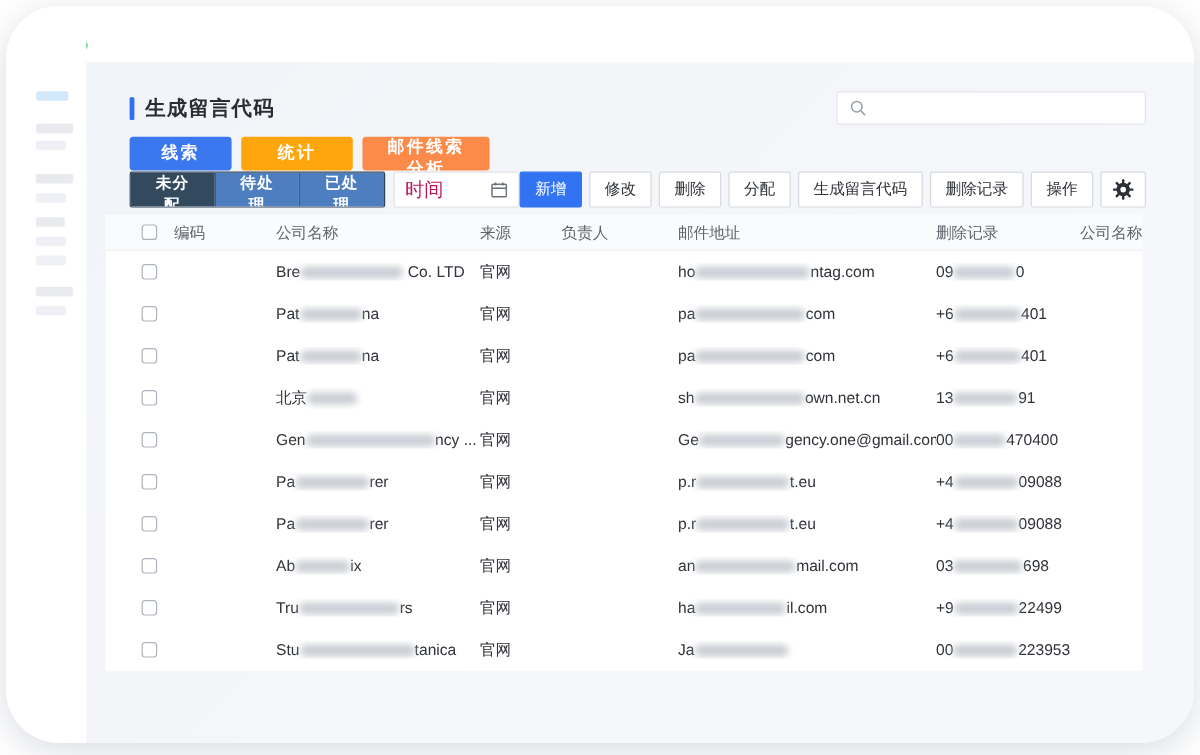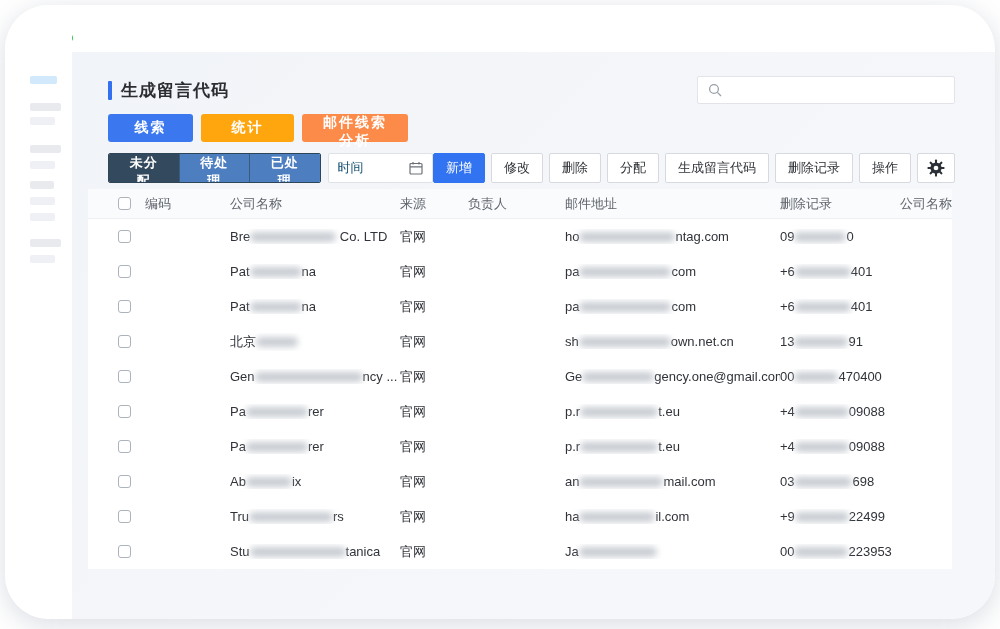--- a/index.html
+++ b/index.html
@@ -30,29 +30,29 @@
     border-radius:2px; display:flex; align-items:center; padding:0 10px; }
   .search input { flex:1; border:0; outline:0; font-size:12.5px; color:#333; background:transparent; }
   .search input::placeholder { color:#9aa0a8; }
   
   .nav-row { display:flex; gap:8px; margin-top:10px; }
   .navbtn { height:28px; border:0; border-radius:3px; color:#fff; font-size:14px;
     font-weight:700; letter-spacing:2px; cursor:pointer; padding:0 16px;
     font-family:inherit; }
   .navbtn.w1{width:85px;} .navbtn.w2{width:92px;} .navbtn.w3{width:93px;} .navbtn.w4{width:106px;}
   
-  .toolbar { display:flex; align-items:center; margin-top:11px; height:30px; }
+  .toolbar { display:flex; align-items:center; margin-top:1px; height:30px; }
   .segmented { display:flex; height:30px; border:1px solid #2e4457; border-radius:2px; overflow:hidden; }
   .seg { height:100%; border:0; color:#fff; font-size:13px; font-weight:700; padding:0 14px;
     background:#4d7ec0; cursor:pointer; font-family:inherit; letter-spacing:1px; }
   .seg + .seg { border-left:1px solid #3a5a80; }
   .seg.active { background:#33495e; }
   .date-input { width:106px; height:30px; background:#fff; border:1px solid #e0e2e7; border-radius:2px;
     margin-left:7px; display:flex; align-items:center; justify-content:space-between;
-    padding:0 9px; color:#0c4a6e; font-size:13px; cursor:pointer; }
+    padding:0 9px; color:#be185d; font-size:16px; cursor:pointer; }
   .actions { margin-left:auto; display:flex; gap:6px; }
   .abtn { height:30px; background:#fff; border:1px solid #d6d9de; border-radius:2px;
     font-size:13px; color:#2f3237; padding:0 12px; cursor:pointer; font-family:inherit; white-space:nowrap; }
   .abtn.primary { background:#3173f0; border-color:#3173f0; color:#fff; }
   .abtn.gear { width:38px; display:flex; align-items:center; justify-content:center; padding:0; }
   
   .table { background:#fff; margin:6px 43px 0 16px; }
   .trow { display:grid; grid-template-columns:57px 85px 170px 68px 97px 215px 120px 1fr;
     align-items:center; height:35px; }
   .thead .trow { height:30px; background:#fafbfd; border-bottom:1px solid #edeff2; }

